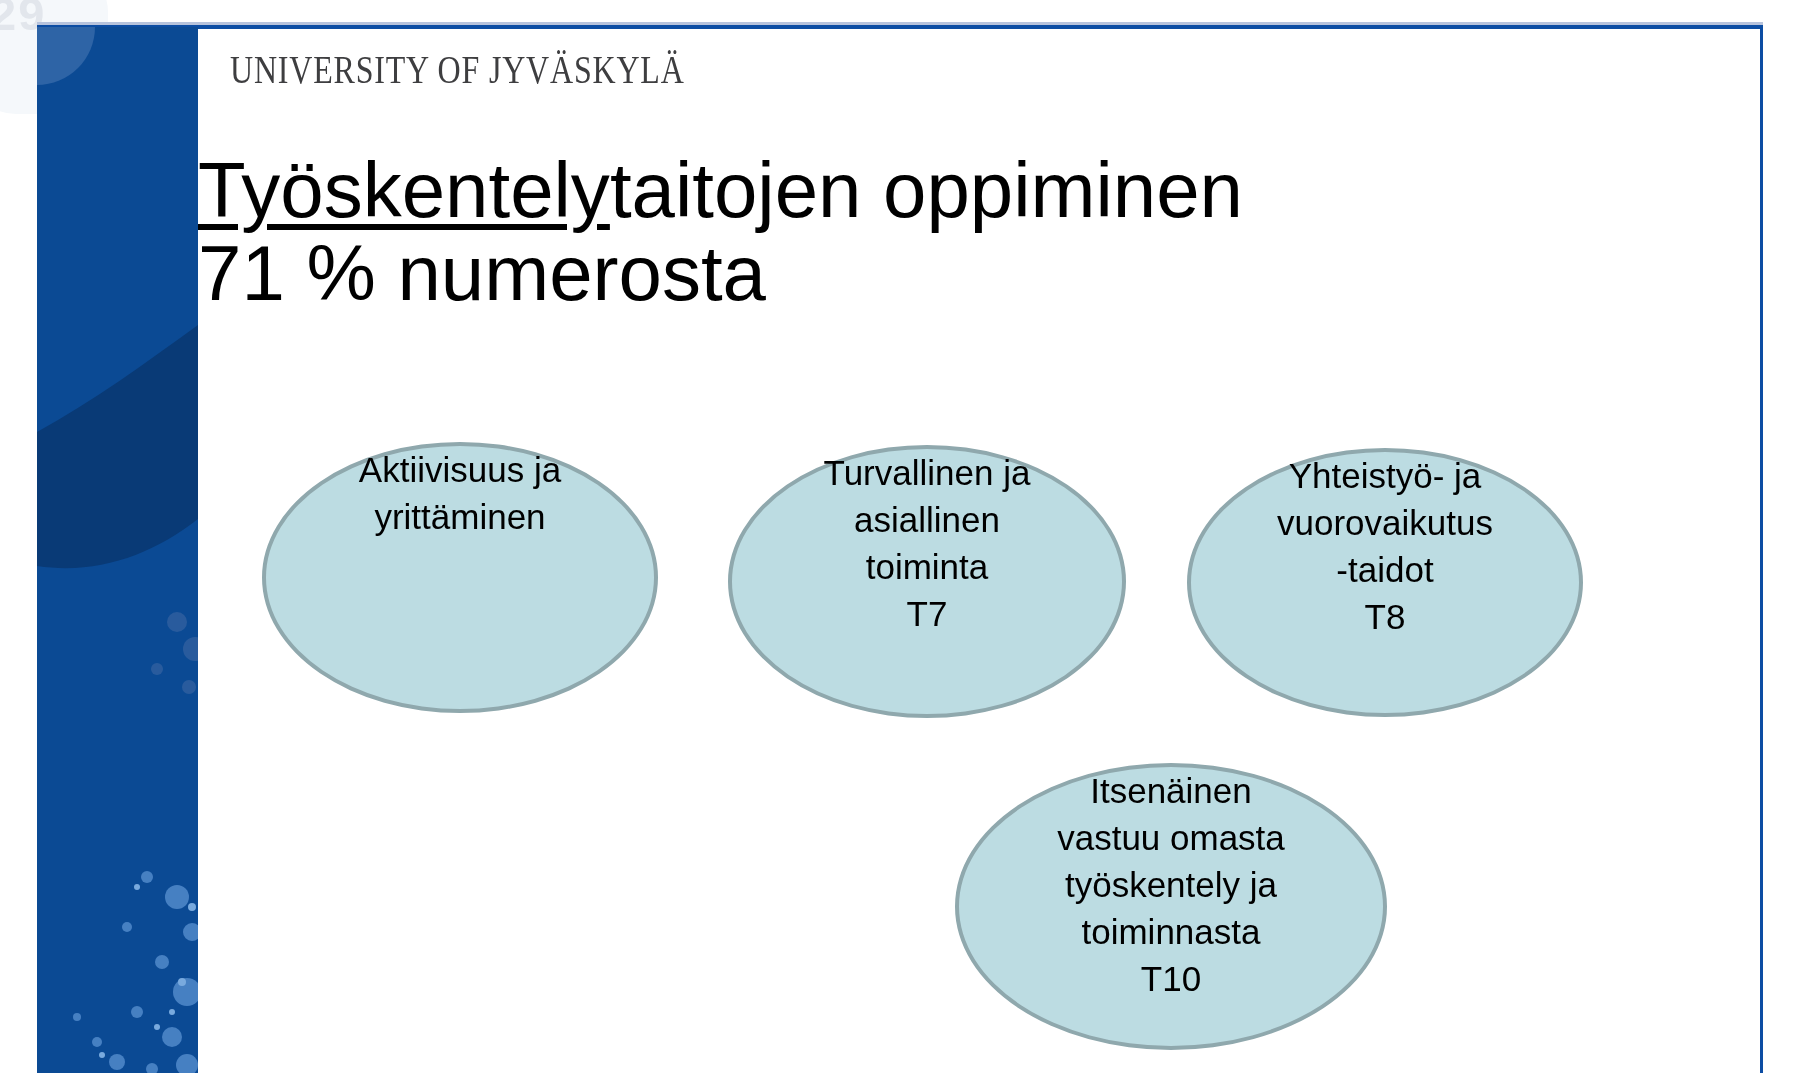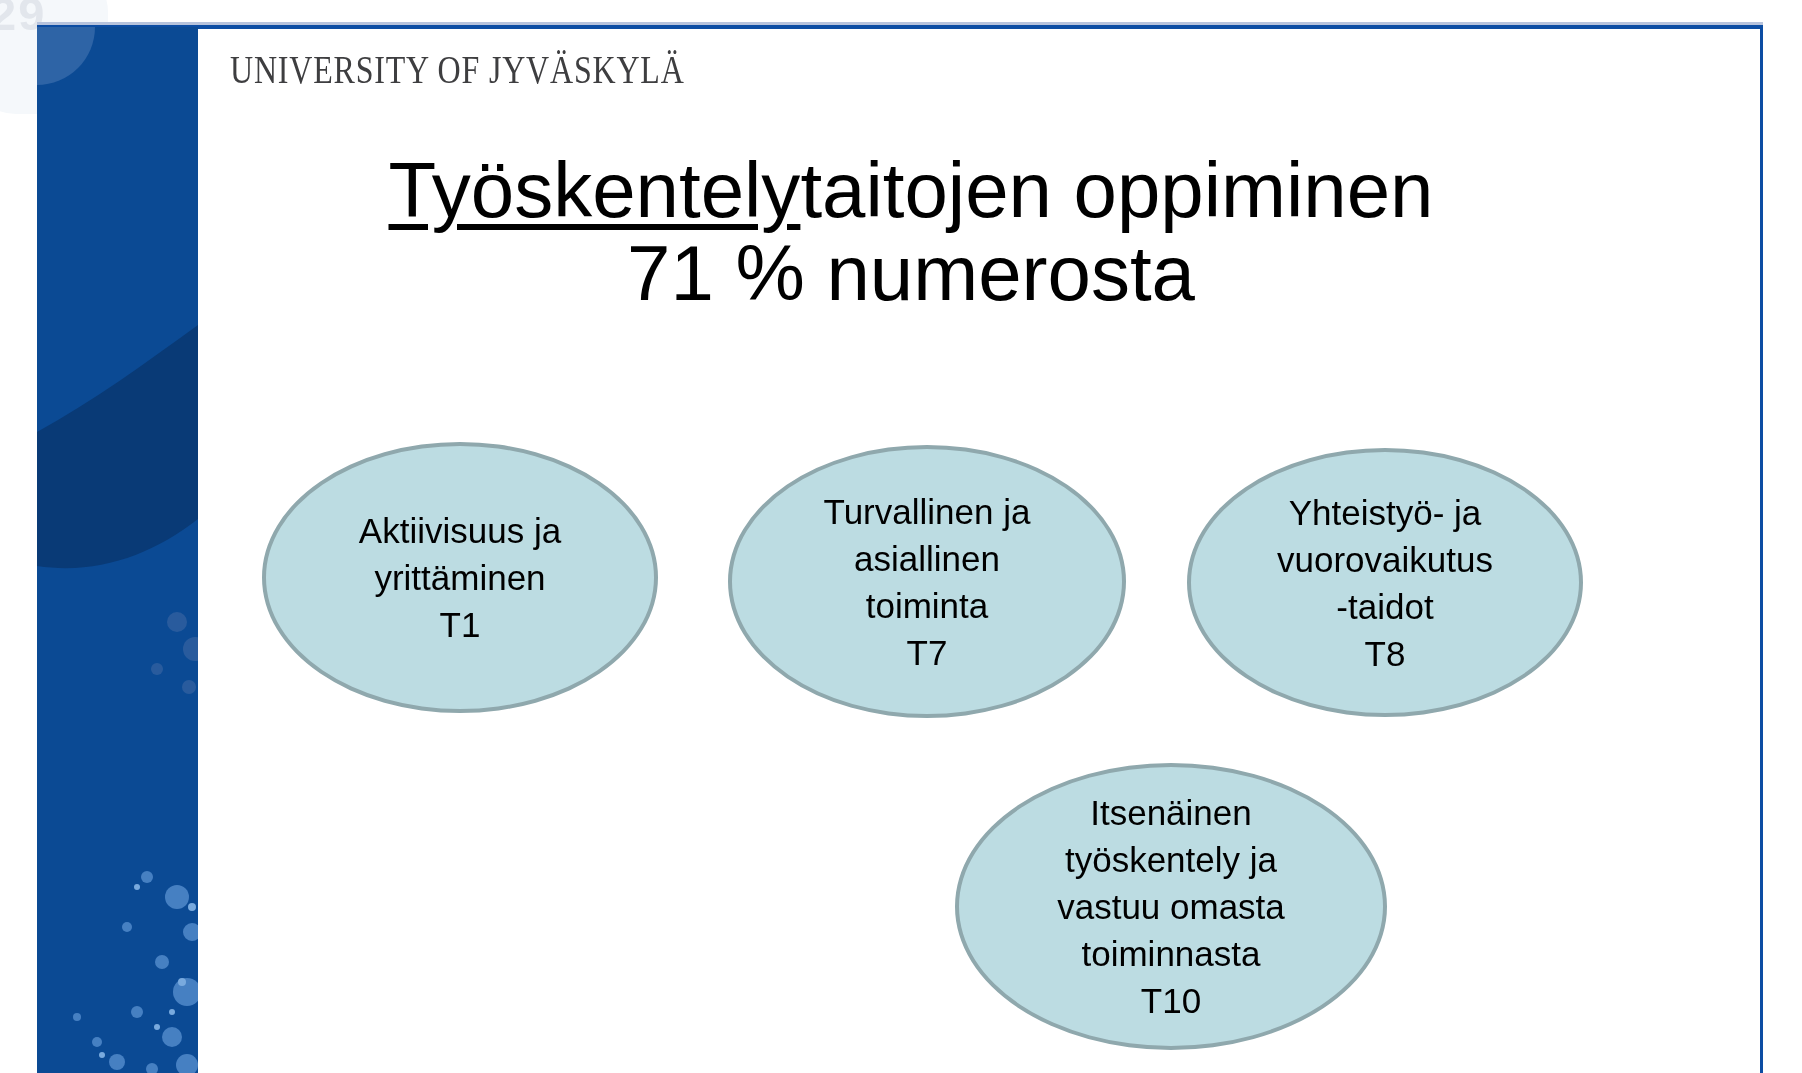--- a/index.html
+++ b/index.html
@@ -20,28 +20,28 @@
 
   
   .sidebar{position:absolute;left:37px;top:27px;width:161px;height:1046px;}
 
   
   .header-text{position:absolute;left:230px;top:46px;font-family:"Liberation Serif","DejaVu Serif",serif;
        font-size:40px;color:var(--header-text,#3e3e40);white-space:nowrap;
        transform:scaleX(0.8);transform-origin:0 50%;letter-spacing:1px;}
 
   
-  .title{position:absolute;left:198px;top:149px;width:1426px;text-align:center;
+  .title{position:absolute;left:198px;top:149px;width:1426px;
        font-size:78px;line-height:83px;color:var(--title-text,#000);}
   .title .u{text-decoration:underline;text-decoration-thickness:6px;text-underline-offset:7px;}
 
   
   .ellipse{position:absolute;box-sizing:border-box;border-radius:50%;
        background:var(--ellipse-fill,#bcdce2);border:4px solid var(--ellipse-border,#8fa8ad);
-       display:flex;align-items:center;justify-content:center;}
+       display:flex;justify-content:center;}
   .e1{left:262px;top:442px;width:396px;height:271px;}
   .e2{left:728px;top:445px;width:398px;height:273px;}
   .e3{left:1187px;top:448px;width:396px;height:269px;}
   .e4{left:480px;top:762px;width:430px;height:286px;}
   .e5{left:955px;top:763px;width:432px;height:287px;}
   .etext{text-align:center;font-size:35px;line-height:47px;color:#000;}
 </style>
 </head>
 <body>
 
@@ -93,21 +93,20 @@
 
   <div class="title">
     <div><span class="u">Työskentely</span><span>taitojen oppiminen</span></div>
     <div>71 % numerosta</div>
   </div>
 
   <div class="ellipse e1">
     <div class="etext">
       <div>Aktiivisuus ja</div>
       <div>yrittäminen</div>
-      <div>T1</div>
     </div>
   </div>
 
   <div class="ellipse e2">
     <div class="etext">
       <div>Turvallinen ja</div>
       <div>asiallinen</div>
       <div>toiminta</div>
       <div>T7</div>
     </div>
@@ -119,20 +118,20 @@
       <div>vuorovaikutus</div>
       <div>-taidot</div>
       <div>T8</div>
     </div>
   </div>
 
 
   <div class="ellipse e5">
     <div class="etext">
       <div>Itsenäinen</div>
+      <div>vastuu omasta</div>
       <div>työskentely ja</div>
-      <div>vastuu omasta</div>
       <div>toiminnasta</div>
       <div>T10</div>
     </div>
   </div>
 
 </div>
 
 </body></html>

